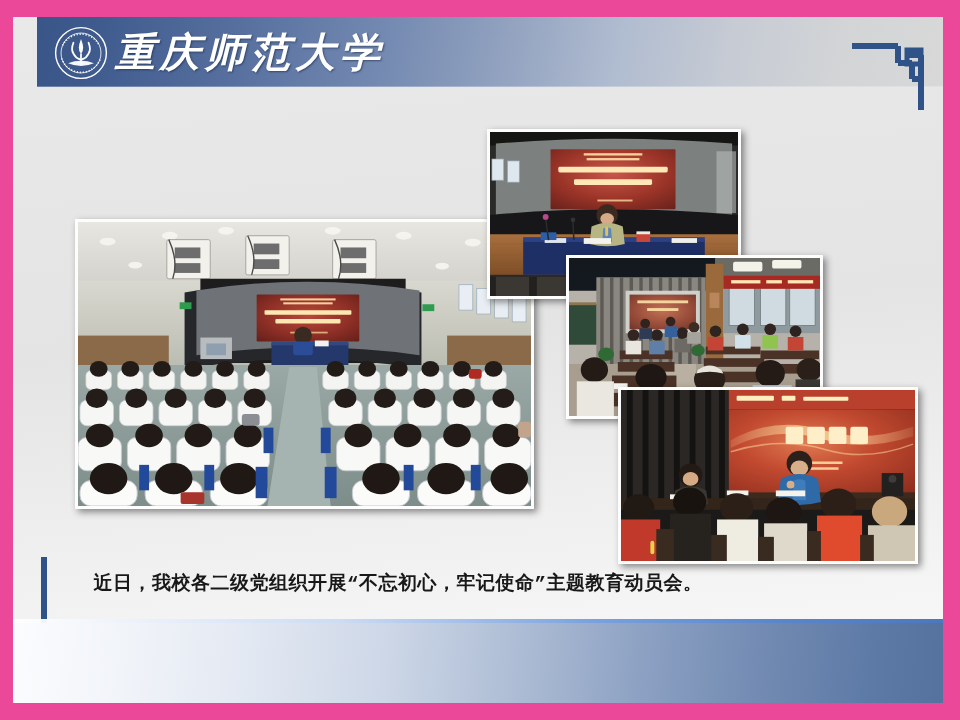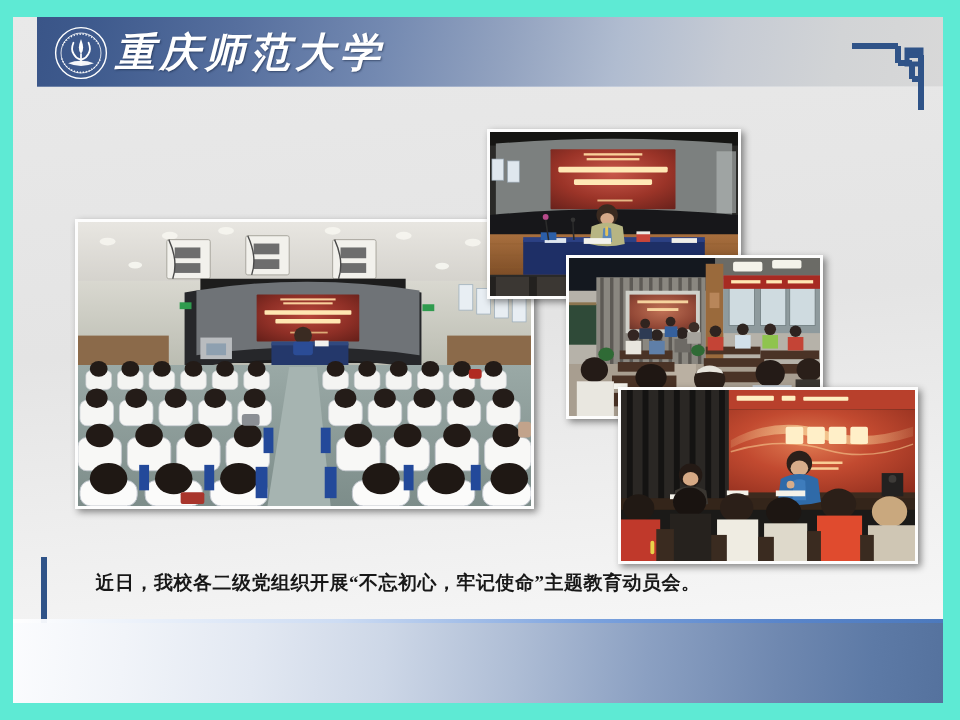--- a/index.html
+++ b/index.html
@@ -10,21 +10,21 @@
     background: #000;
     font-family: "Liberation Sans", "DejaVu Sans", sans-serif;
     overflow: hidden;
   }
 
   
   #stage {
     position: absolute;
     left: 0; top: 0;
     width: 960px; height: 720px;
-    background: #5eead4;
+    background: #ec4899;
   }
 
   #slide {
     position: absolute;
     left: 13px;
     top: 17px;
     width: 930px;
     height: 686px;
     background: linear-gradient(175deg, #e9e9e9 0%, #e4e4e4 45%, #efefef 70%, #fbfbfb 100%);
     overflow: hidden;
@@ -96,21 +96,21 @@
   #photo-ceremony   { left: 605px; top: 370px; width: 300px; height: 177px; z-index: 5; }
 
   
   #caption {
     position: absolute;
     left: 0;
     top: 553px;
     width: 770px;
     text-align: center;
     color: #181818;
-    font-family: Liberation Serif, serif;
+    font-family: Liberation Mono, monospace;
     font-size: 19px;
     font-weight: 700;
     letter-spacing: 0.5px;
     z-index: 6;
   }
 
   
   #bottom-band {
     position: absolute;
     left: 0;

